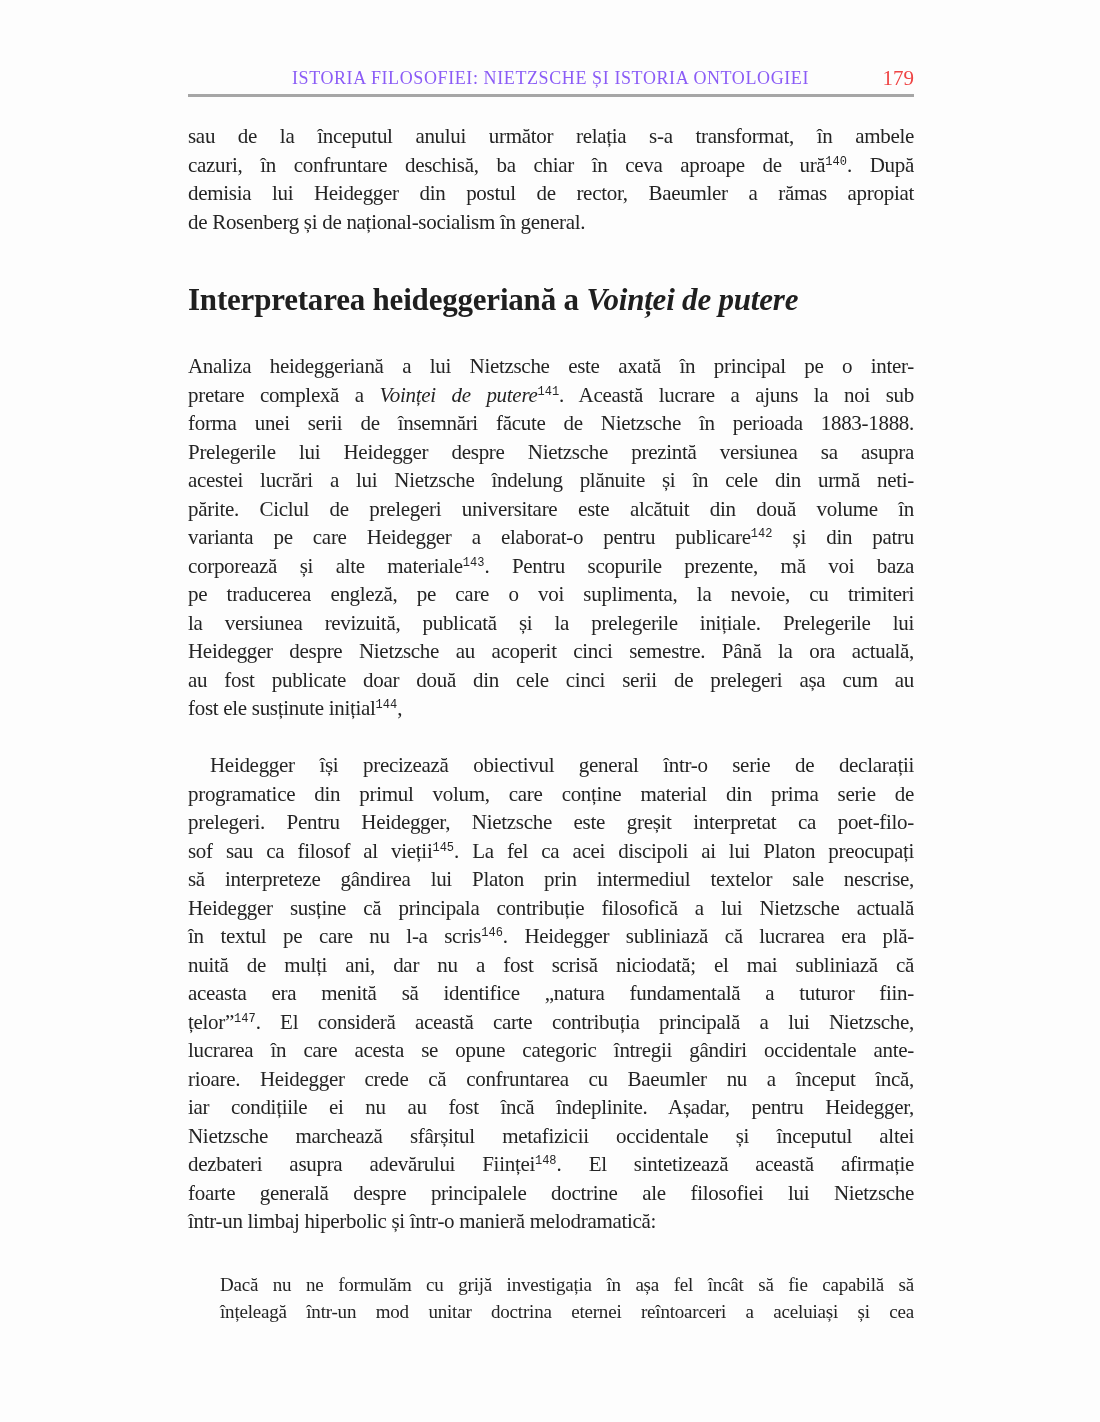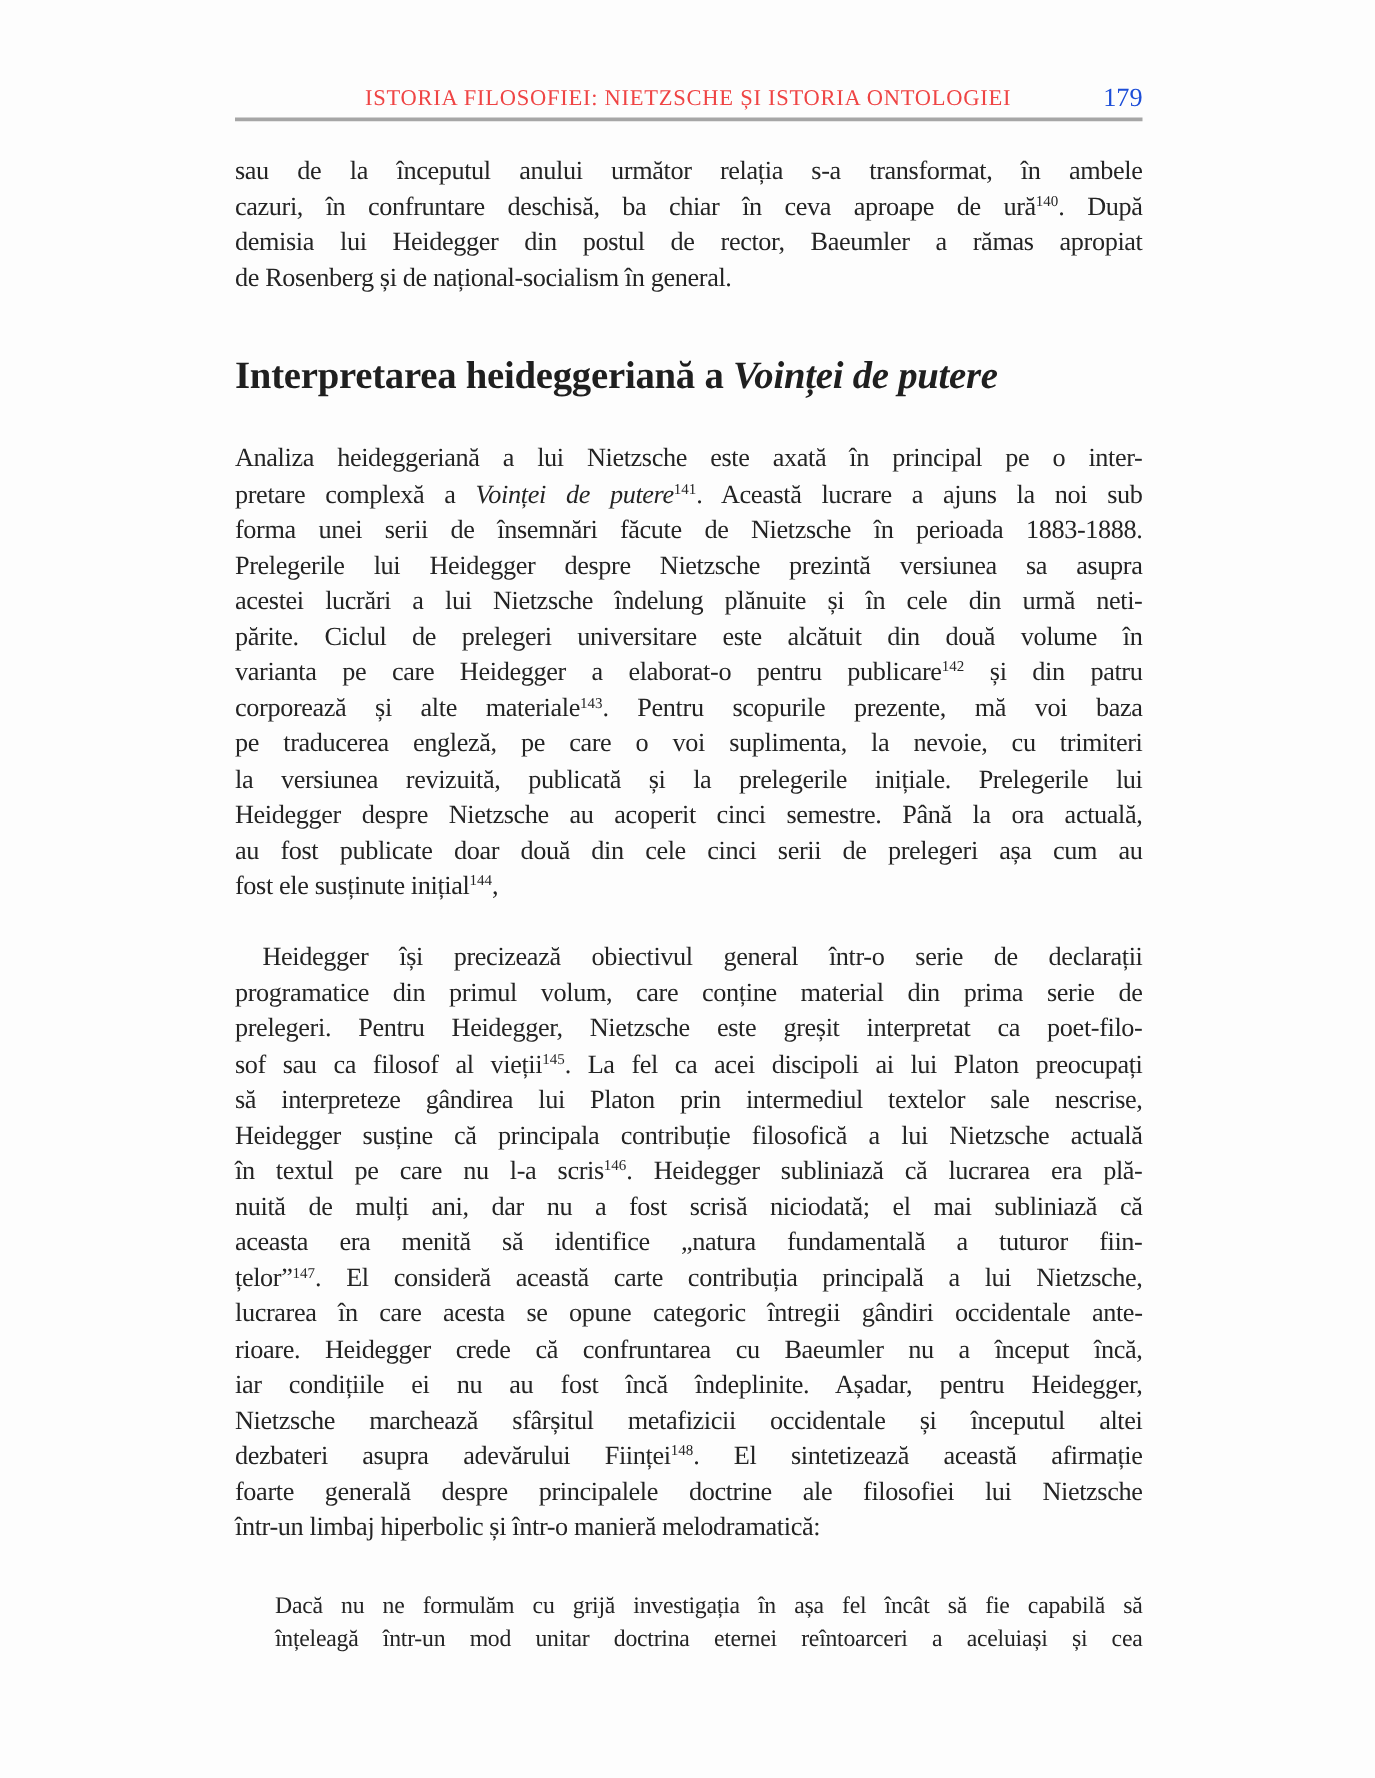--- a/index.html
+++ b/index.html
@@ -9,25 +9,25 @@
     position:relative;
     font-family:"Liberation Serif","DejaVu Serif",serif;
     color:#242424;
     overflow:hidden;
   }
   .page{position:absolute;inset:0;background:#fdfdfd;}
 
   .running-title{
     position:absolute;top:68px;left:187px;width:727px;
     text-align:center;font-size:18px;letter-spacing:0.6px;
-    color:#ef4444;white-space:nowrap;
+    color:#8b5cf6;white-space:nowrap;
   }
   .page-number{
     position:absolute;top:66px;left:188px;width:726px;
-    text-align:right;font-size:21px;color:#1d4ed8;
+    text-align:right;font-size:21px;color:#ef4444;
   }
   .rule{
     position:absolute;top:94px;left:188px;width:726px;height:3px;
     background:#a6a6a6;
   }
 
   .section-heading{
     position:absolute;top:280px;left:188px;
     font-size:31px;line-height:40px;letter-spacing:-0.2px;
     color:#1f1f1f;white-space:nowrap;font-weight:bold;margin:0;
@@ -45,21 +45,21 @@
     position:absolute;left:220px;width:694px;top:1272px;
     font-size:19px;line-height:26.7px;letter-spacing:-0.2px;
   }
 
   .line{min-height:1em;}
   .jline{text-align:justify;text-align-last:justify;}
   .lline{text-align:left;text-align-last:left;}
 
   sup{
     font-size:12px;line-height:0;position:relative;top:-7px;
-    letter-spacing:0;vertical-align:baseline;
+    letter-spacing:0;vertical-align:baseline;font-family:Liberation Mono, monospace;
   }
   i{font-style:italic;}
 </style>
 </head>
 <body>
 
 <div class="page">
 
   <div class="running-title">ISTORIA FILOSOFIEI: NIETZSCHE ȘI ISTORIA ONTOLOGIEI</div>
 

